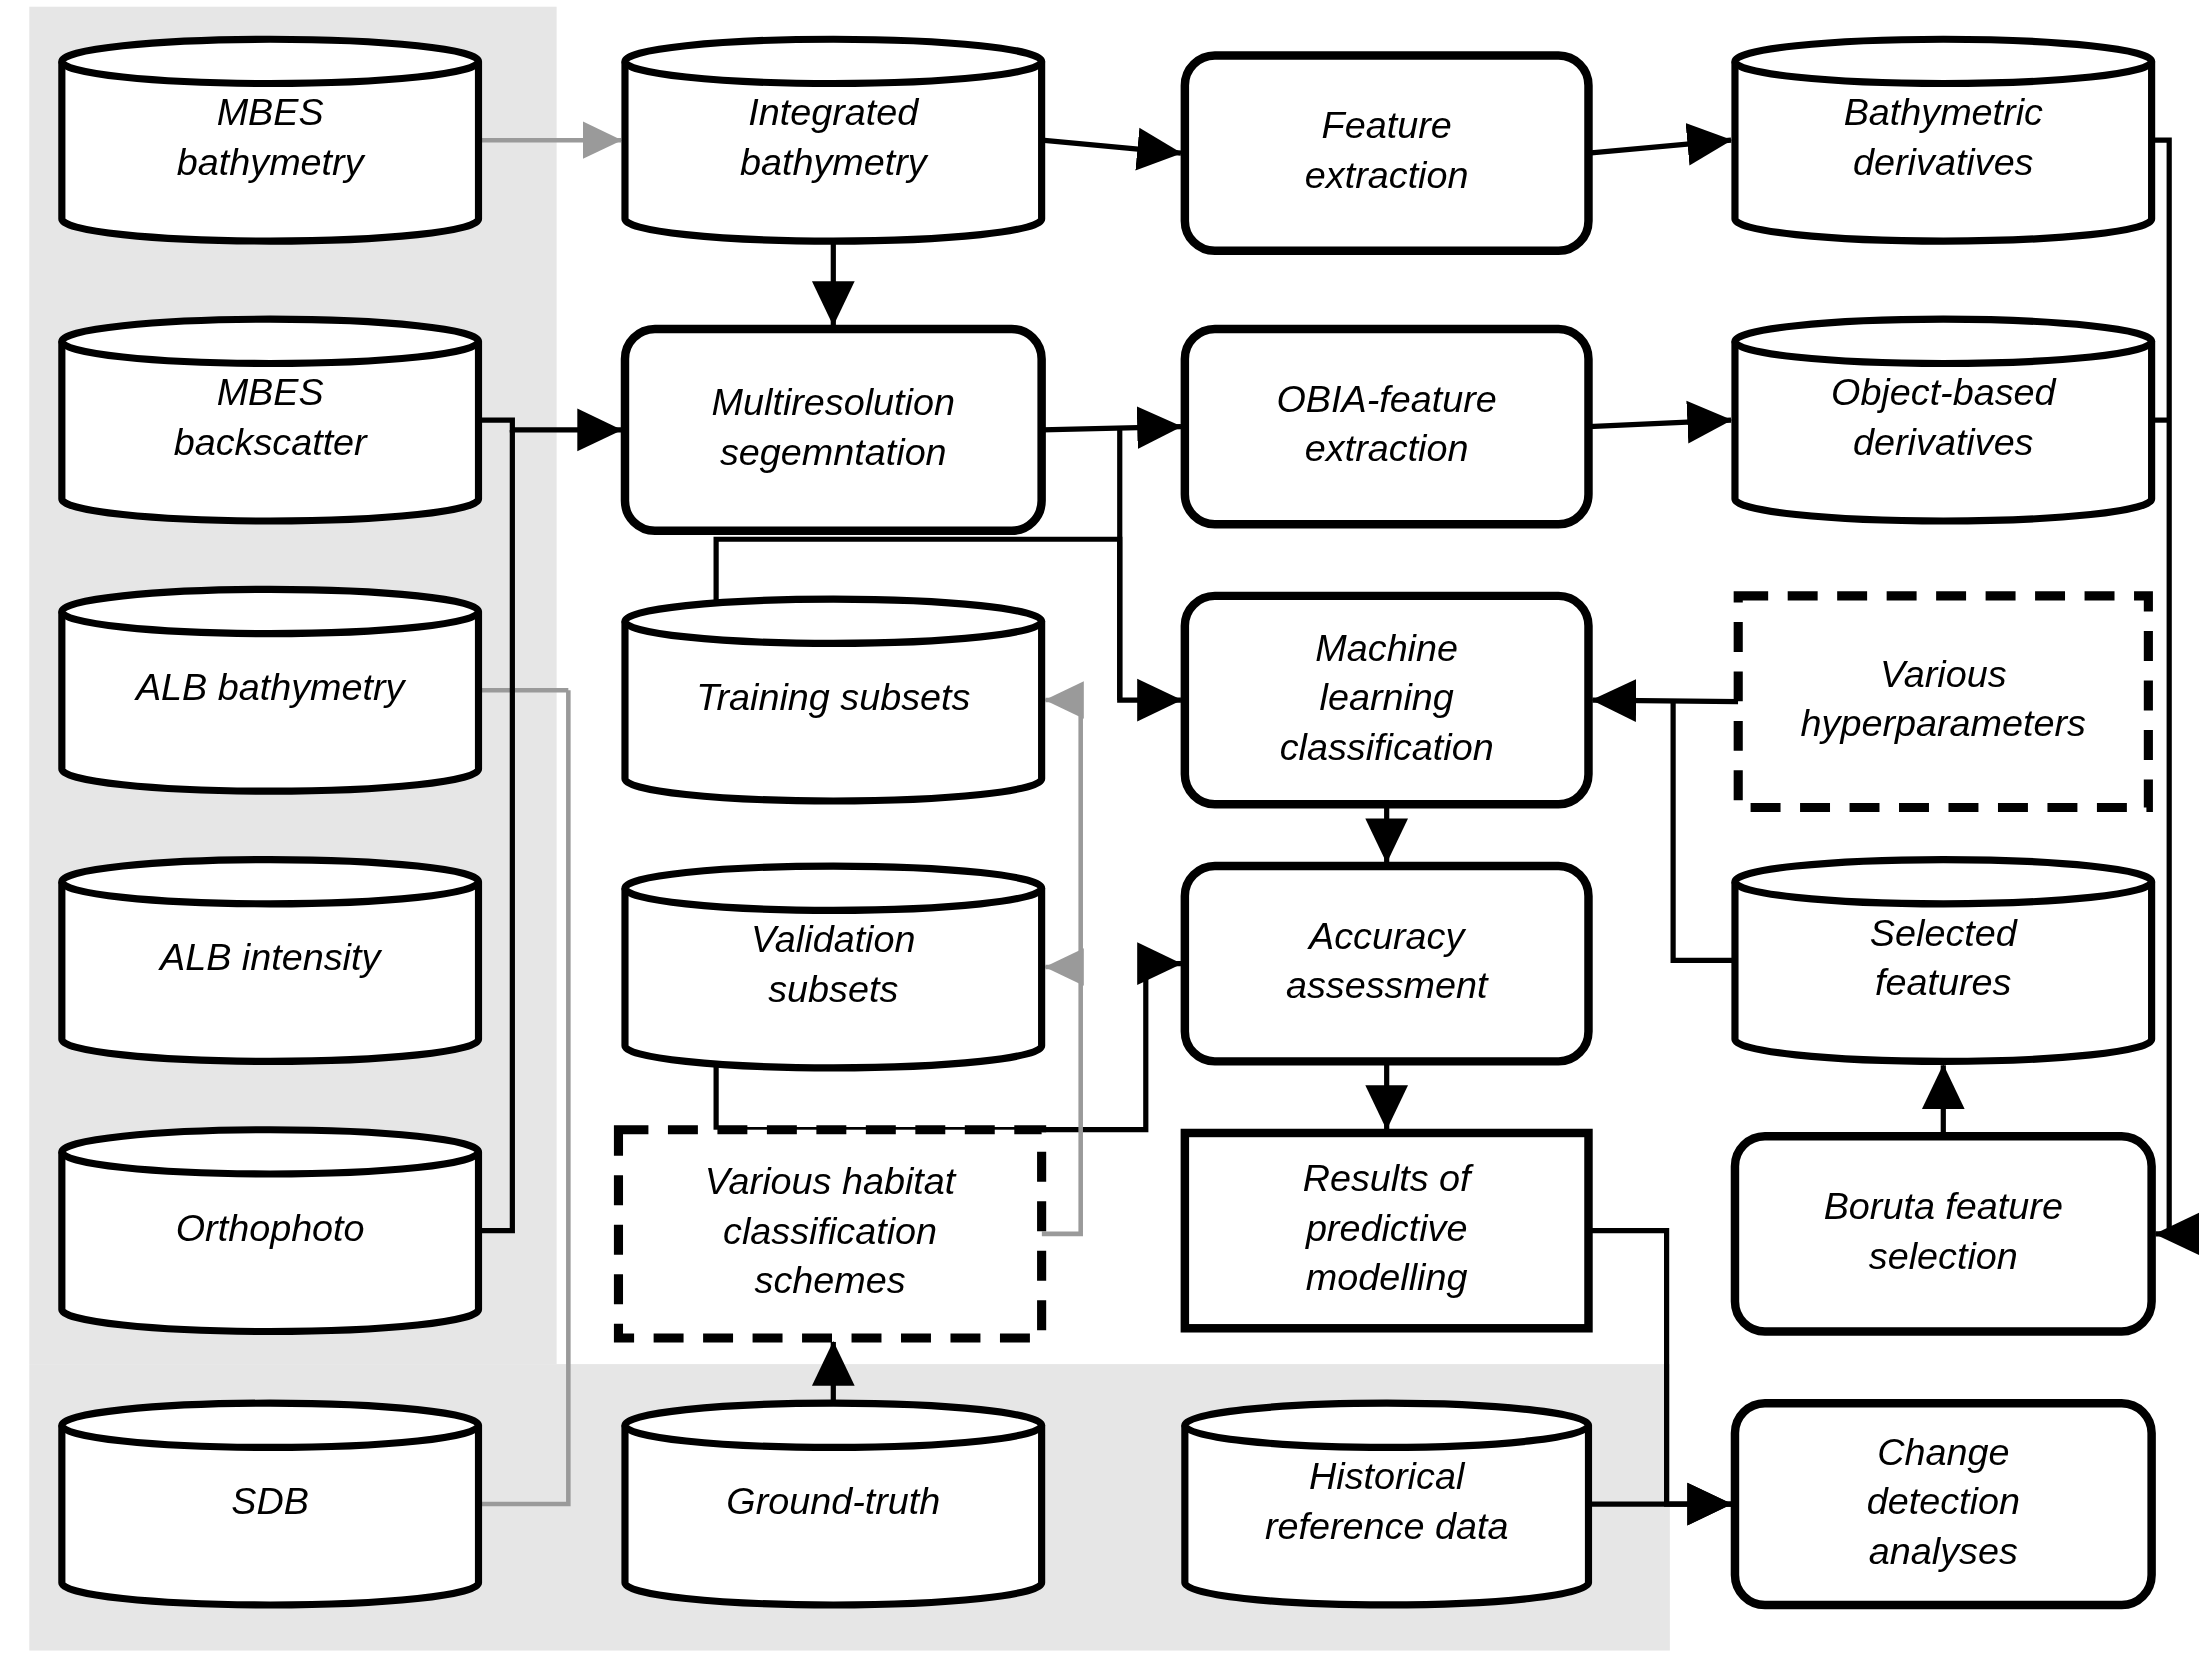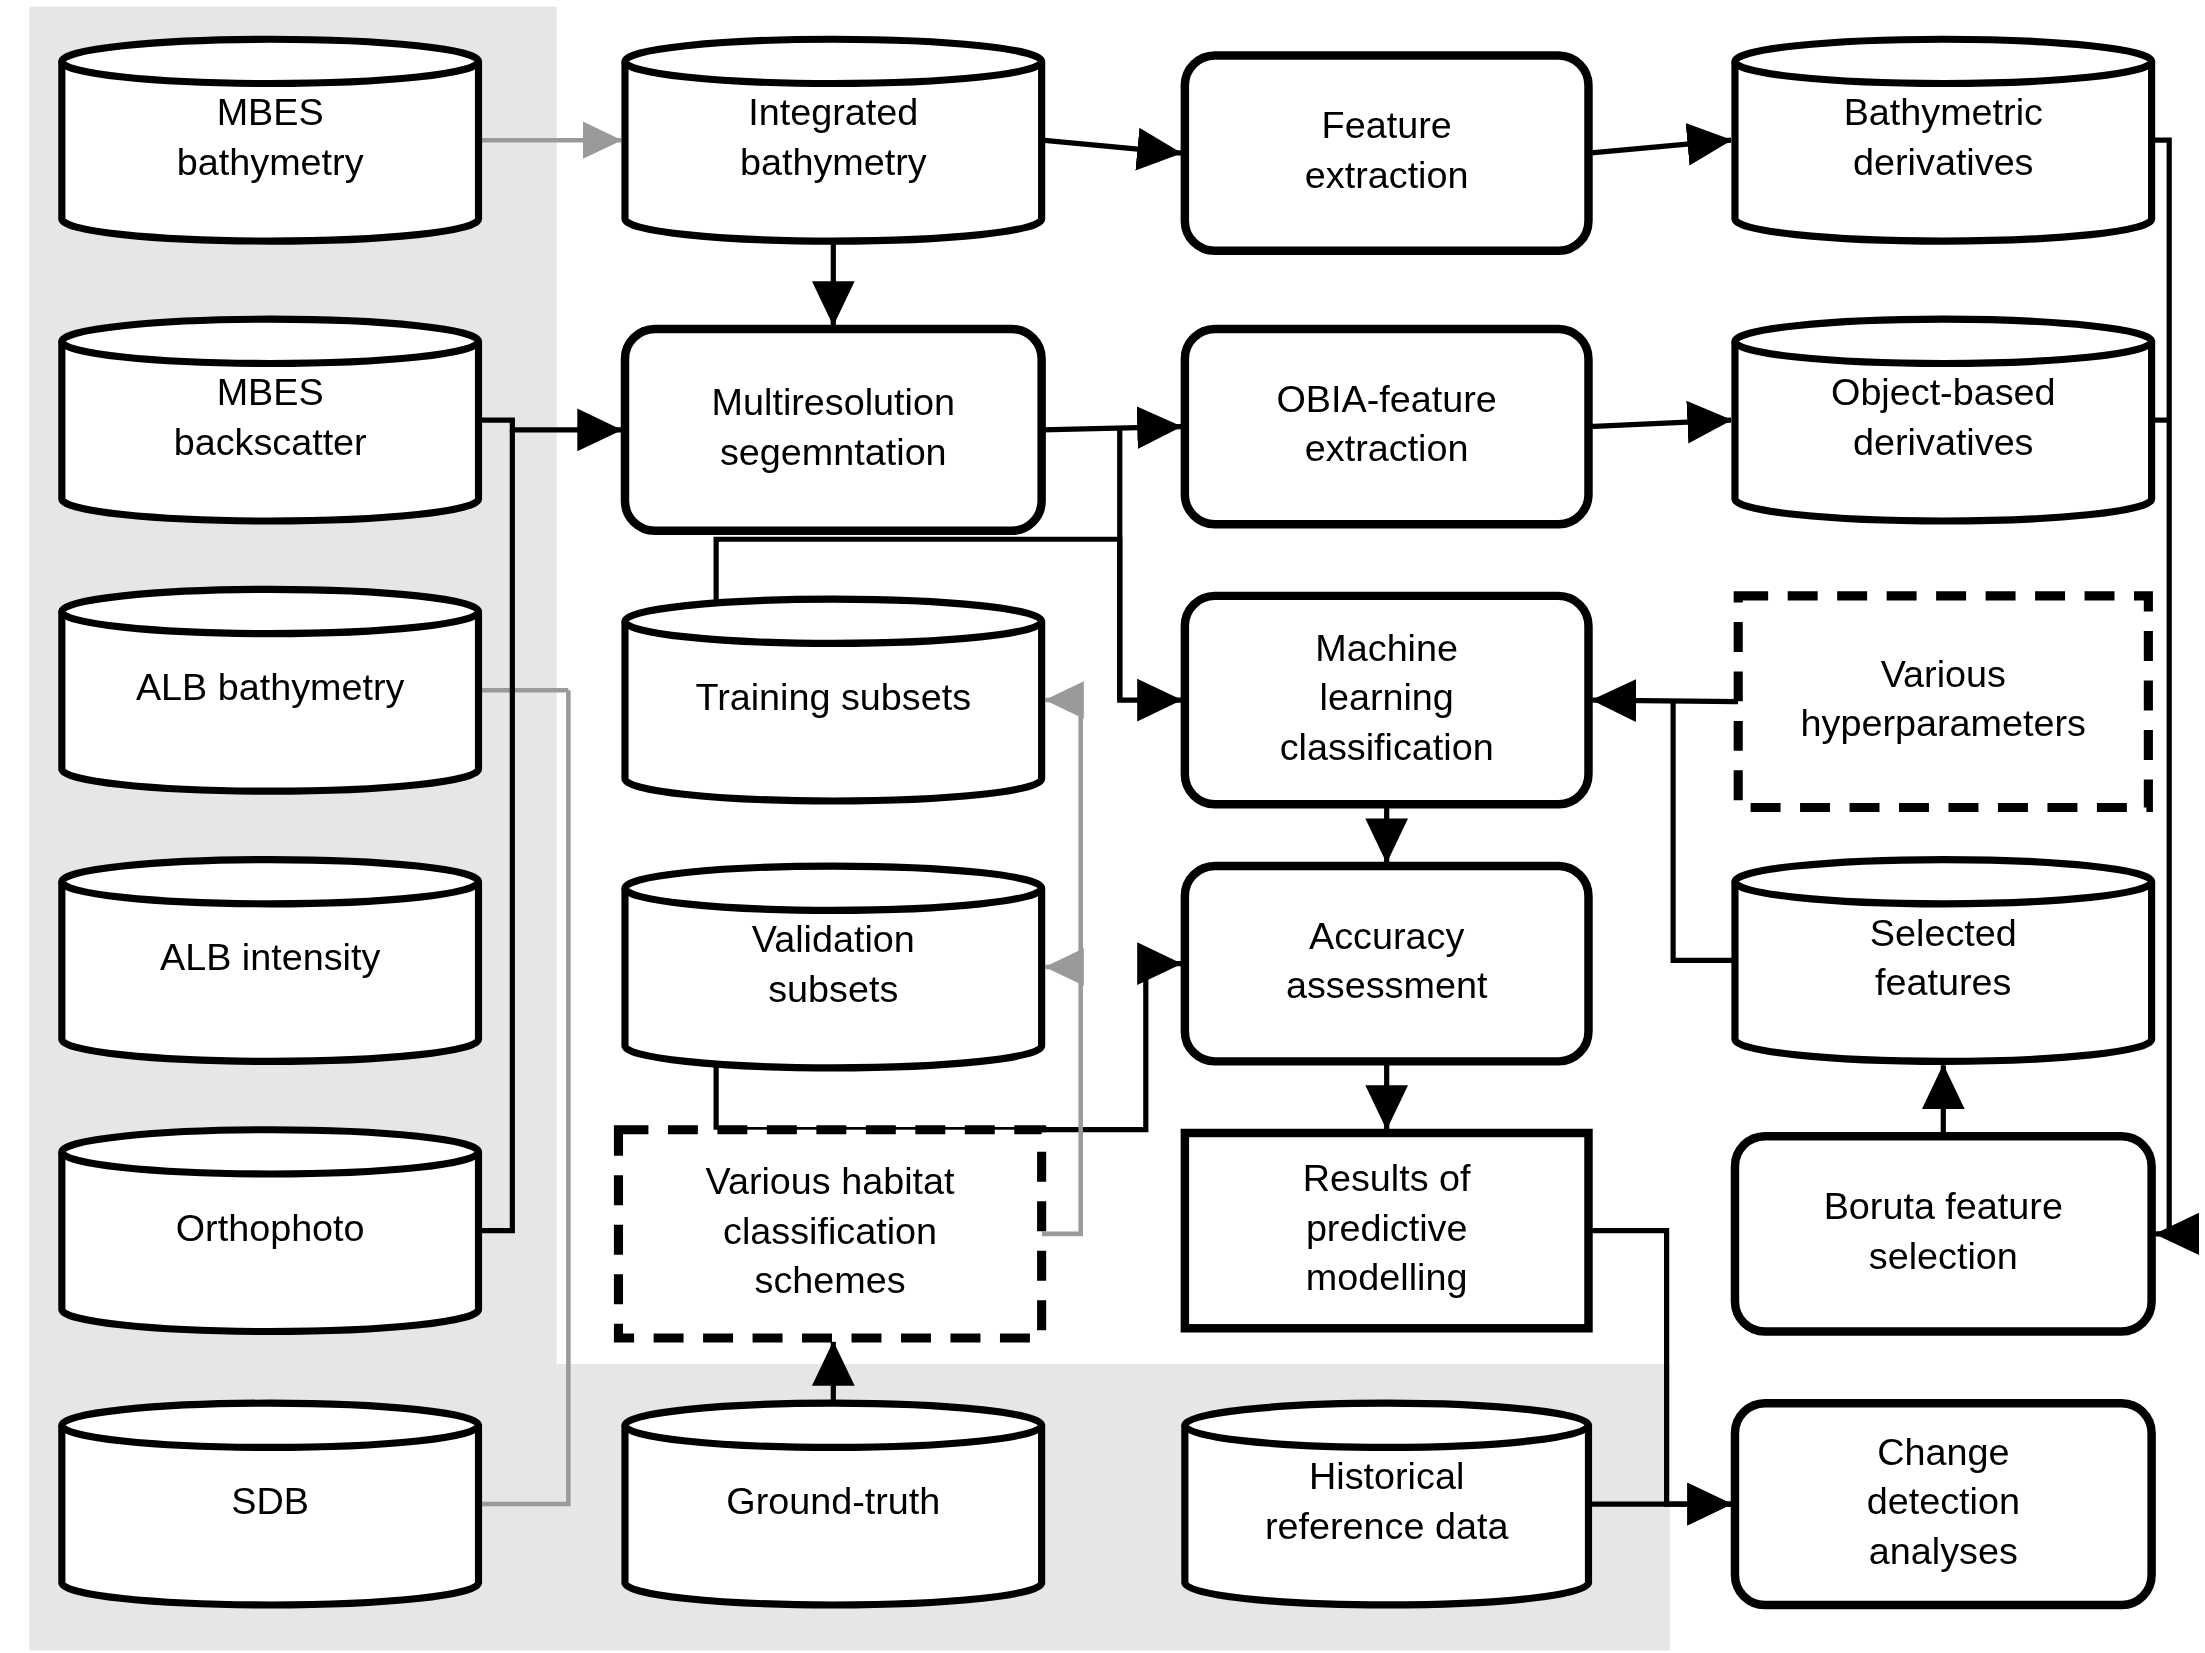--- a/index.html
+++ b/index.html
@@ -1,17 +1,17 @@
 <!DOCTYPE html>
 <html style="font-size:10.4px"><head>
 <meta charset="utf-8">
 <style>
   html,body{margin:0;padding:0;background:#ffffff;}
   #root{position:relative;width:2205px;height:1654px;background:#fff;
-        font-family:"Liberation Sans","DejaVu Sans",sans-serif;overflow:hidden;}
+        font-family:"Liberation Sans","DejaVu Sans",sans-serif;overflow:hidden;font-style:italic;}
   svg{position:absolute;left:0;top:0;width:2205px;height:1654px;}
   .lbl{font-family:"Liberation Sans","DejaVu Sans",sans-serif;font-size:58px;fill:#000;
        text-anchor:middle;dominant-baseline:middle;}
 </style>
 </head>
 <body>
 
 <div id="root">
   <svg id="svg" viewBox="0 0 3387 2540">
     <defs>

